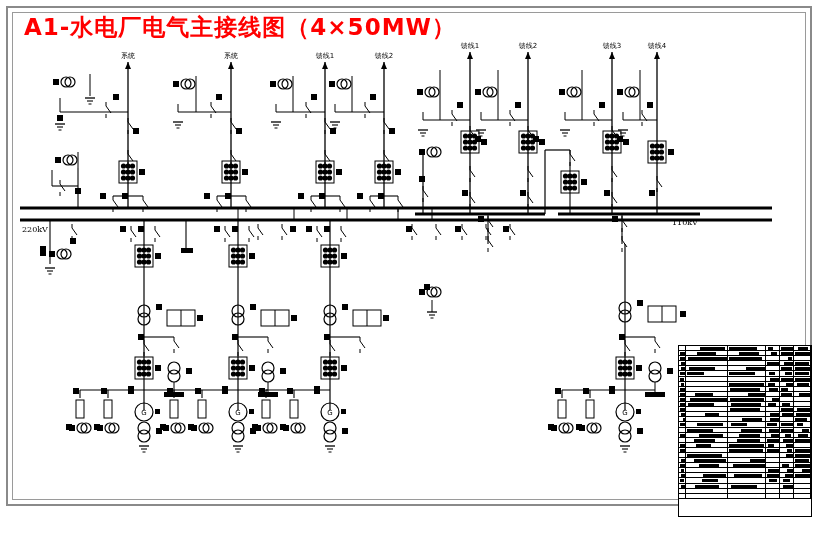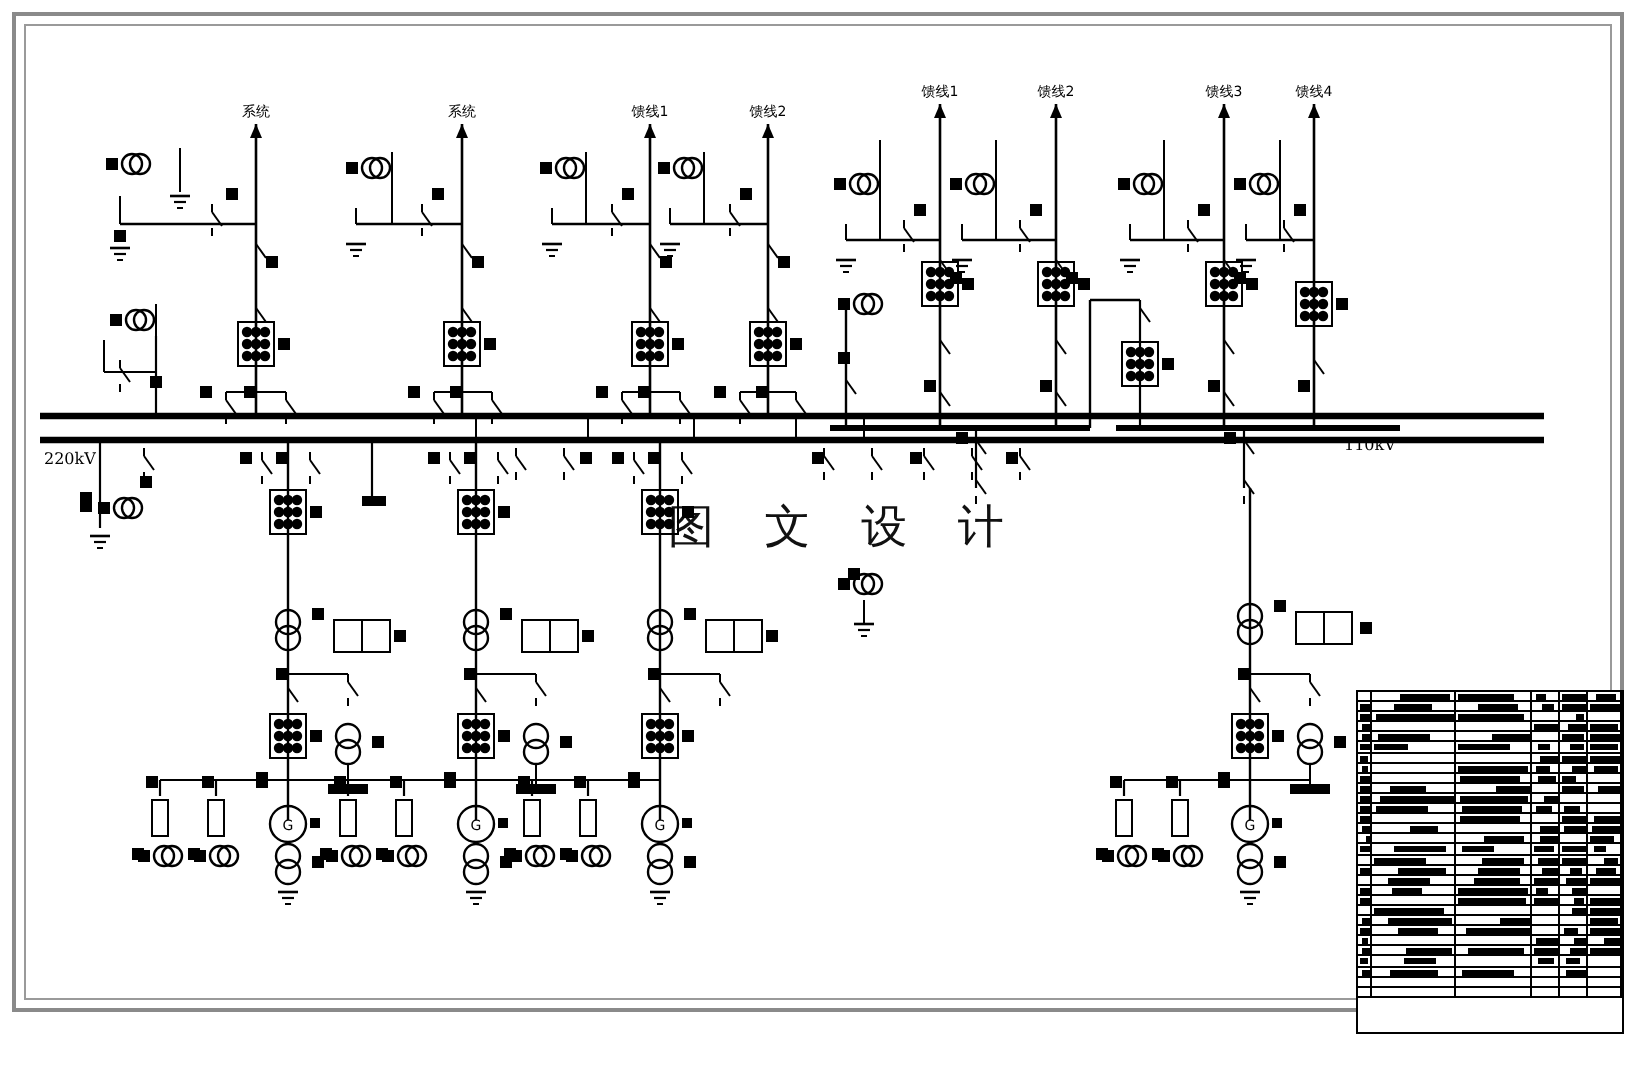--- a/index.html
+++ b/index.html
@@ -26,22 +26,22 @@
   .blk{position:absolute;background:#000;top:1px;height:3px;}
 </style>
 </head>
 <body>
 
 <div id="root">
 
   <div id="frameOuter"></div>
   <div id="frameInner"></div>
 
-
-  <div id="wm">图 文 设 计</div>
+  <div id="title">A1-水电厂电气主接线图（4×50MW）</div>
+
 
   <svg width="820" height="537">
     <defs>
       <g id="ct">
         <rect x="-9" y="-11" width="18" height="22" fill="none" stroke="#000" stroke-width="1"></rect>
         <circle cx="-4.5" cy="-6" r="2.6" fill="#000"></circle>
           <circle cx="0" cy="-6" r="2.6" fill="#000"></circle>
         <circle cx="4.5" cy="-6" r="2.6" fill="#000"></circle>
         <circle cx="-4.5" cy="0" r="2.6" fill="#000"></circle>
           <circle cx="0" cy="0" r="2.6" fill="#000"></circle>

